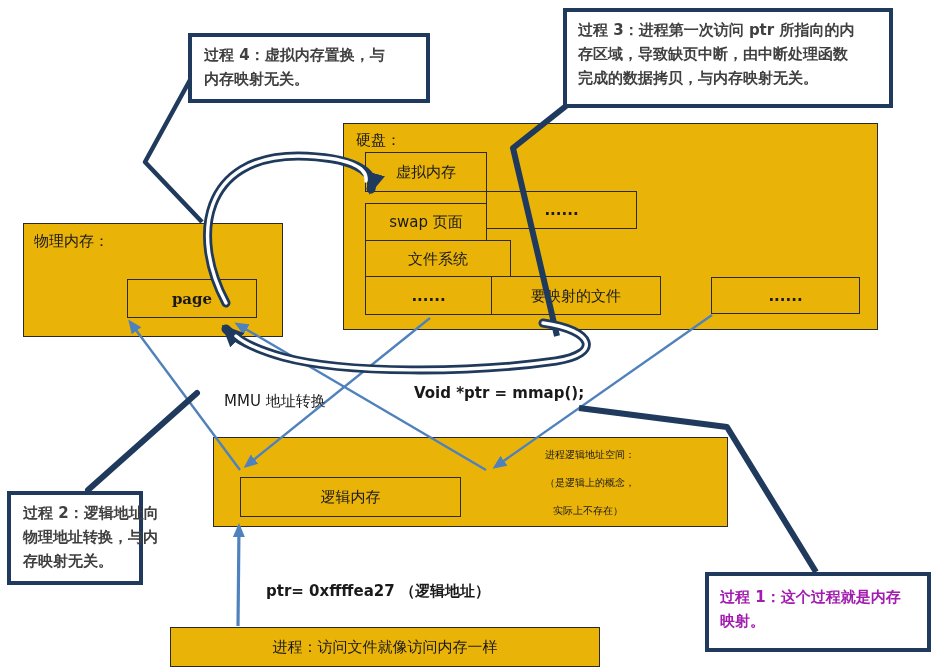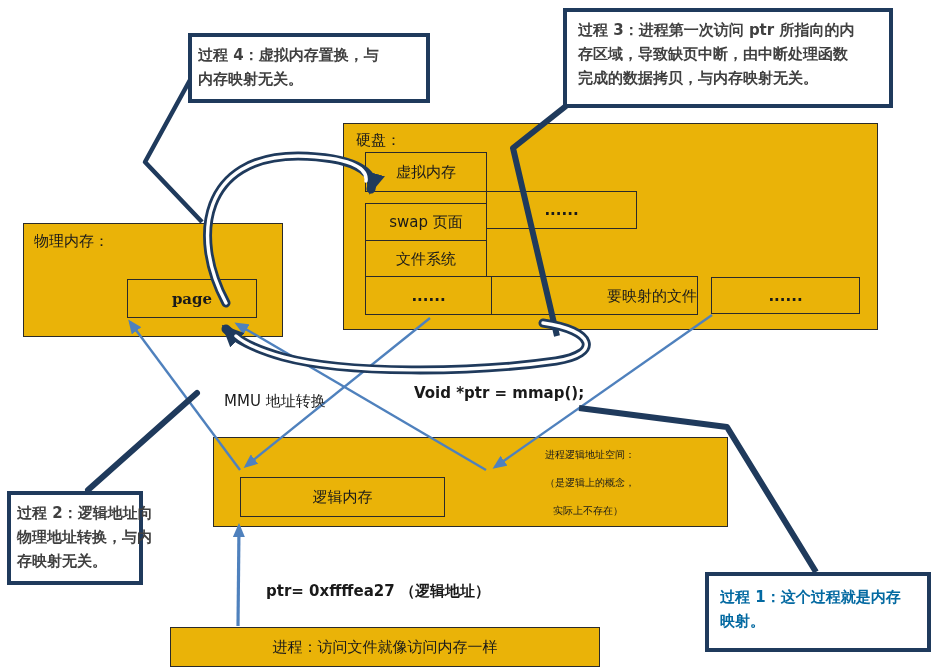--- a/index.html
+++ b/index.html
@@ -16,25 +16,25 @@
   .tb.container{justify-content:flex-start;align-items:flex-start;}
   .box-title{position:absolute;font-size:15px;z-index:1;}
   .float-label{position:absolute;font-size:15px;z-index:3;white-space:nowrap;}
   .bold{font-weight:bold;}
   
   .lines{position:absolute;left:0;top:0;z-index:2;pointer-events:none;}
   
   .callout{
     position:absolute;border:4px solid #1f3a5c;background:#ffffff;
     font-size:15px;font-weight:bold;line-height:1.6;box-sizing:border-box;
-    z-index:4;padding:6px 6px;white-space:nowrap;
+    z-index:4;padding:6px 12px;white-space:nowrap;
   }
   .callout .ln{display:block;}
   .red{color:#404040;}
-  .green{color:#0369a1;}
+  .green{color:#a21caf;}
   .note{
     position:absolute;z-index:3;font-size:10px;line-height:28px;white-space:nowrap;
   }
 </style>
 </head>
 <body>
 
 <div class="stage">
 
   <svg class="lines" width="934" height="670" viewBox="0 0 934 670">
@@ -71,41 +71,41 @@
   <div class="tb" style="left:365px;top:152px;width:122px;height:40px;">
     <span>虚拟内存</span>
   </div>
   <div class="tb" style="left:365px;top:191px;width:122px;height:38px;margin-top:12px;">
     <span>swap 页面</span>
   </div>
   <div class="tb bold" style="left:486px;top:191px;width:151px;height:38px;">
     <span>......</span>
   </div>
 
-  <div class="tb" style="left:365px;top:240px;width:122px;height:37px;">
+  <div class="tb" style="left:365px;top:240px;width:146px;height:37px;">
     <span>文件系统</span>
   </div>
   <div class="tb bold" style="left:365px;top:276px;width:127px;height:39px;">
     <span>......</span>
   </div>
-  <div class="tb" style="left:491px;top:276px;width:207px;height:39px;justify-content:flex-end;">
+  <div class="tb" style="left:491px;top:276px;width:170px;height:39px;">
     <span>要映射的文件</span>
   </div>
   <div class="tb bold" style="left:711px;top:277px;width:149px;height:37px;">
     <span>......</span>
   </div>
 
   <div class="tb container" style="left:23px;top:223px;width:260px;height:114px;"></div>
   <div class="box-title" style="left:34px;top:232px;">物理内存：</div>
   <div class="tb" style="left:127px;top:279px;width:130px;height:39px;font-family:'DejaVu Serif',serif;font-weight:bold;">
     <span>page</span>
   </div>
 
   <div class="tb container" style="left:213px;top:437px;width:515px;height:90px;"></div>
-  <div class="tb" style="left:240px;top:477px;width:205px;height:40px;">
+  <div class="tb" style="left:240px;top:477px;width:221px;height:40px;">
     <span>逻辑内存</span>
   </div>
   <div class="note" style="left:545px;top:441px;">
     <span class="ln" style="display:block;">进程逻辑地址空间：</span>
     <span class="ln" style="display:block;">（是逻辑上的概念，</span>
     <span class="ln" style="display:block;margin-left:8px;">实际上不存在）</span>
   </div>
 
   <div class="tb" style="left:170px;top:627px;width:430px;height:40px;">
     <span>进程：访问文件就像访问内存一样</span>

